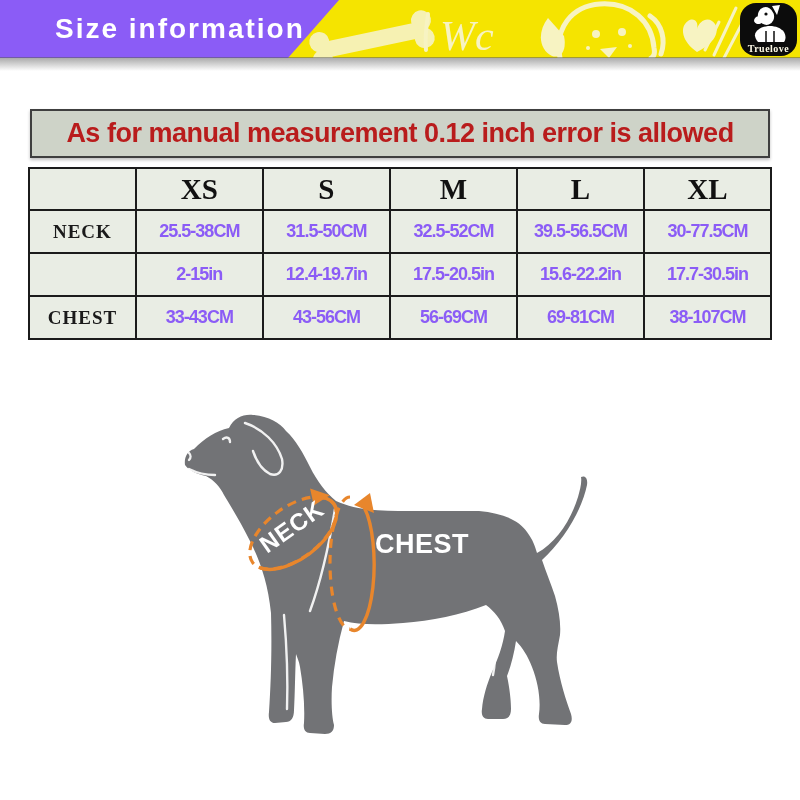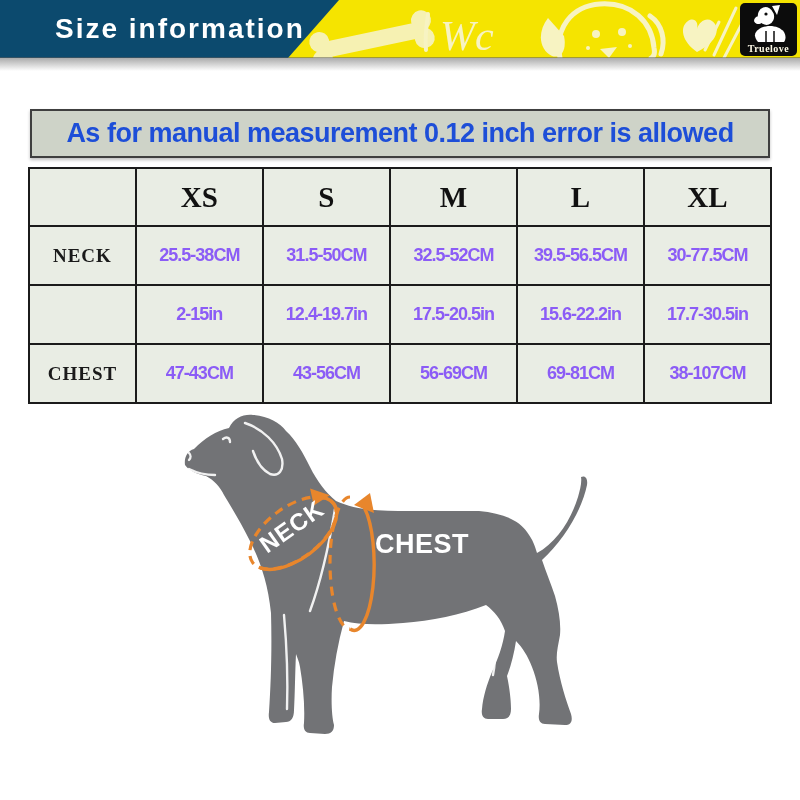--- a/index.html
+++ b/index.html
@@ -2,43 +2,43 @@
 <html><head>
 <meta charset="utf-8">
 <style>
   html,body{margin:0;padding:0;background:#ffffff;}
   .stage{position:relative;width:800px;height:800px;background:#ffffff;overflow:hidden;
          font-family:"Liberation Sans",sans-serif;}
 
   
   .banner{position:absolute;left:0;top:0;width:800px;height:58px;background:#f5e400;overflow:hidden;}
   .banner-doodles{position:absolute;left:0;top:0;}
-  .ribbon{position:absolute;left:0;top:0;width:360px;height:68px;background:#0c4a6e;
+  .ribbon{position:absolute;left:0;top:0;width:360px;height:68px;background:#8b5cf6;
           clip-path:polygon(0 0,339px 0,288px 58px,0 58px);padding-left:24px;}
   .banner-title{position:absolute;left:55px;top:0;height:58px;line-height:58px;margin:0;
                 color:#ffffff;font-size:28px;font-weight:bold;letter-spacing:2px;white-space:nowrap;}
   .banner-shadow{position:absolute;left:0;top:57px;width:800px;height:14px;
                  background:linear-gradient(180deg,rgba(90,90,90,.55),rgba(255,255,255,0));}
-  .logo{position:absolute;top:3px;right:3px;width:57px;height:53px;background:#0c0c0c;border-radius:5px;
+  .logo{position:absolute;top:3px;right:3px;width:57px;height:53px;background:#0c0c0c;border-radius:16px;
         display:flex;flex-direction:column;align-items:center;justify-content:flex-end;}
   .logo svg{position:absolute;top:2px;left:6px;}
   .logo-text{position:relative;color:#fffbe8;font-family:"Liberation Serif",serif;font-size:10px;
              font-weight:bold;letter-spacing:.5px;margin-bottom:2px;}
 
   
   .notice{position:absolute;left:30px;top:109px;width:740px;height:49px;box-sizing:border-box;
           background:#ced3c8;border:2px solid #3f3f3f;display:flex;align-items:center;justify-content:center;
           box-shadow:0 2px 3px rgba(0,0,0,.25);}
-  .notice span{font-size:27px;font-weight:bold;color:#1d4ed8;letter-spacing:-.5px;white-space:nowrap;}
+  .notice span{font-size:27px;font-weight:bold;color:#b91c1c;letter-spacing:-.5px;white-space:nowrap;}
 
   
   table.size{position:absolute;left:28px;top:167px;width:744px;border-collapse:collapse;
              table-layout:fixed;background:#e9ede4;}
   table.size th,table.size td{border:2px solid #1b1b1b;text-align:center;vertical-align:middle;
-             padding:8px;overflow:hidden;white-space:nowrap;}
+             padding:0;overflow:hidden;white-space:nowrap;}
   table.size col.lab{width:14.4%;}
   table.size thead th{height:40px;font-family:"Liberation Serif",serif;font-size:29px;font-weight:bold;color:#111;}
   table.size td{height:41px;}
   td.rowlab{font-family:"Liberation Serif",serif;font-size:19px;font-weight:bold;letter-spacing:1px;color:#1a1a1a;}
   td.val{font-size:18px;font-weight:bold;color:#8b5cf6;letter-spacing:-1px;}
 
   
   .diagram{position:absolute;left:183px;top:413px;width:412px;height:334px;}
 </style>
 </head>
@@ -133,21 +133,21 @@
       <tr>
         <td class="rowlab"></td>
         <td class="val">2-15in</td>
         <td class="val">12.4-19.7in</td>
         <td class="val">17.5-20.5in</td>
         <td class="val">15.6-22.2in</td>
         <td class="val">17.7-30.5in</td>
       </tr>
       <tr>
         <td class="rowlab">CHEST</td>
-        <td class="val">47-43CM</td>
+        <td class="val">33-43CM</td>
         <td class="val">43-56CM</td>
         <td class="val">56-69CM</td>
         <td class="val">69-81CM</td>
         <td class="val">38-107CM</td>
       </tr>
     </tbody>
   </table>
 
   <div class="diagram">
     <svg width="412" height="334" viewBox="0 0 412 334">

